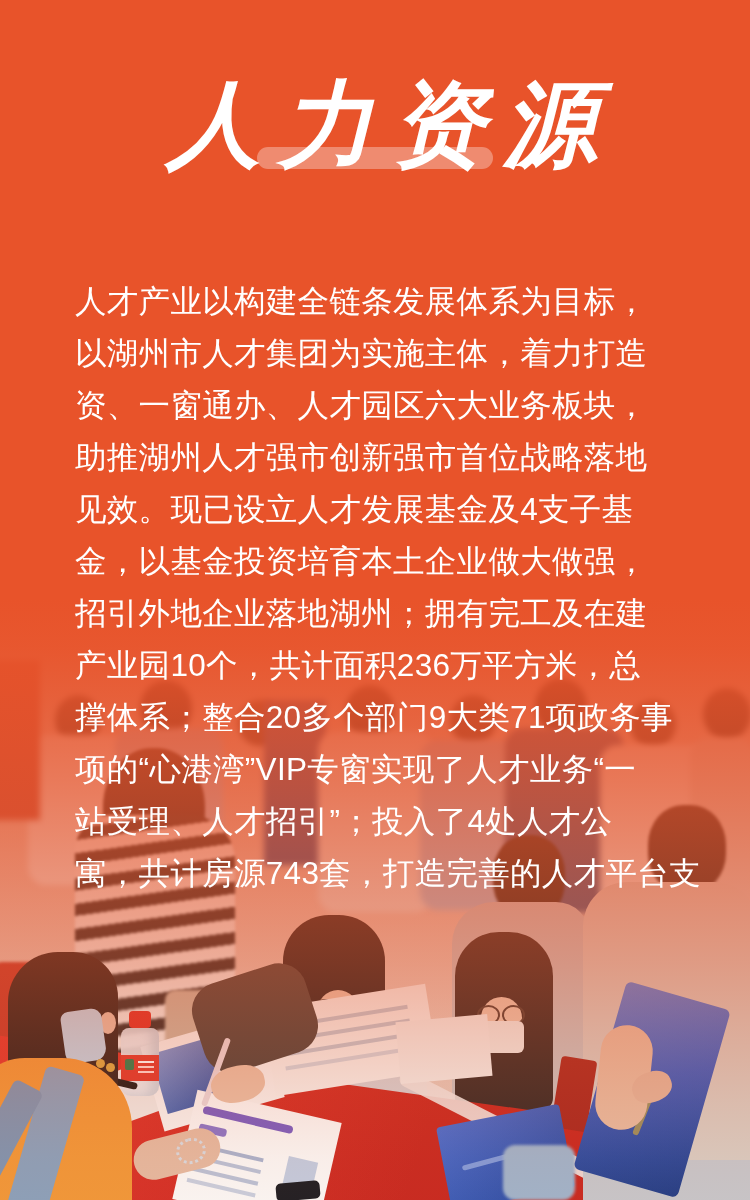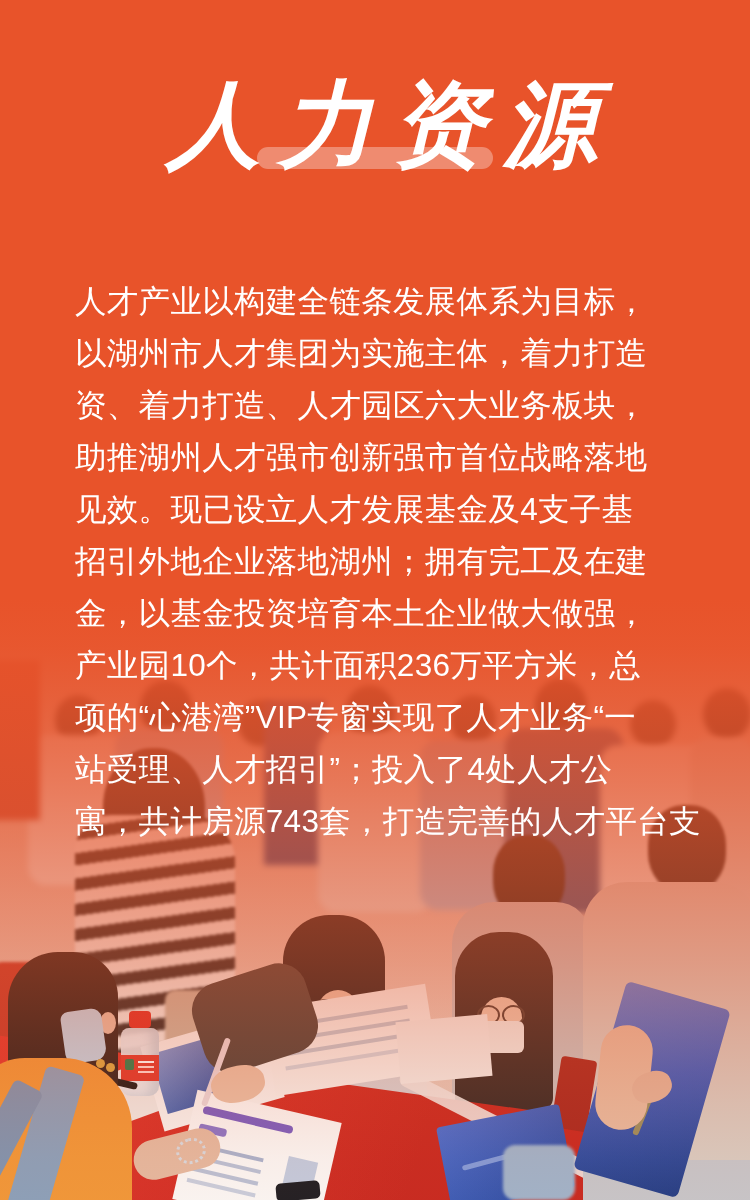--- a/index.html
+++ b/index.html
@@ -152,24 +152,25 @@
 
     <div class="overlay"></div>
   </div>
 
   <div class="title-highlight"></div>
   <h1 class="title-text">人力资源</h1>
 
   <div class="body-text">
     <div class="line">人才产业以构建全链条发展体系为目标，</div>
     <div class="line">以湖州市人才集团为实施主体，着力打造</div>
-    <div class="line">资、着力打造、人才园区六大业务板块，</div>
+    <div class="line">资、一窗通办、人才园区六大业务板块，</div>
     <div class="line">助推湖州人才强市创新强市首位战略落地</div>
     <div class="line">见效。现已设立人才发展基金及4支子基</div>
+    <div class="line">金，以基金投资培育本土企业做大做强，</div>
     <div class="line">招引外地企业落地湖州；拥有完工及在建</div>
-    <div class="line">金，以基金投资培育本土企业做大做强，</div>
     <div class="line">产业园10个，共计面积236万平方米，总</div>
+    <div class="line">撑体系；整合20多个部门9大类71项政务事</div>
     <div class="line">项的“心港湾”VIP专窗实现了人才业务“一</div>
     <div class="line">站受理、人才招引”；投入了4处人才公</div>
     <div class="line">寓，共计房源743套，打造完善的人才平台支</div>
   </div>
 
 </div>
 
 </body></html>

